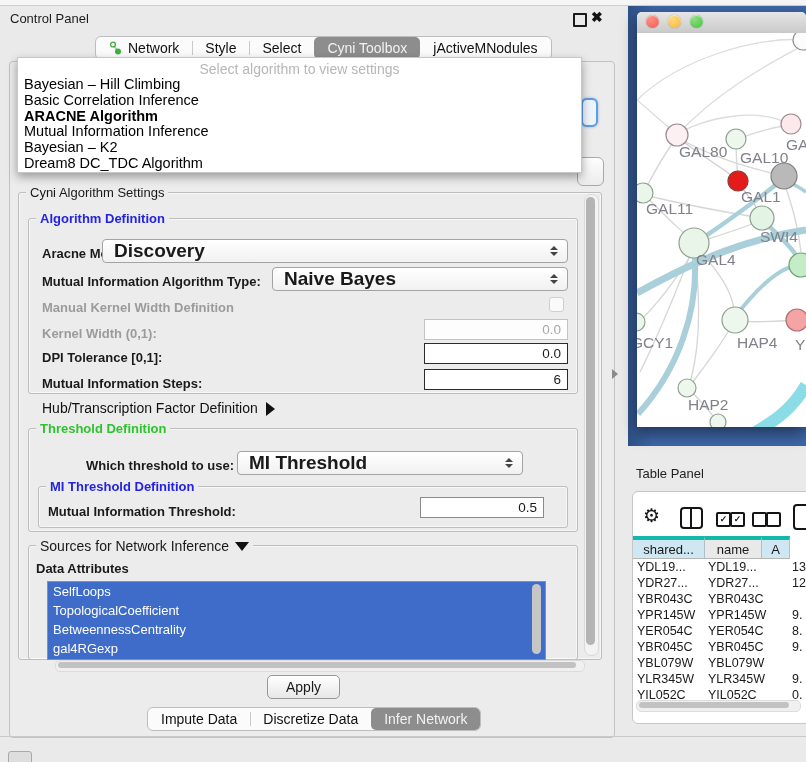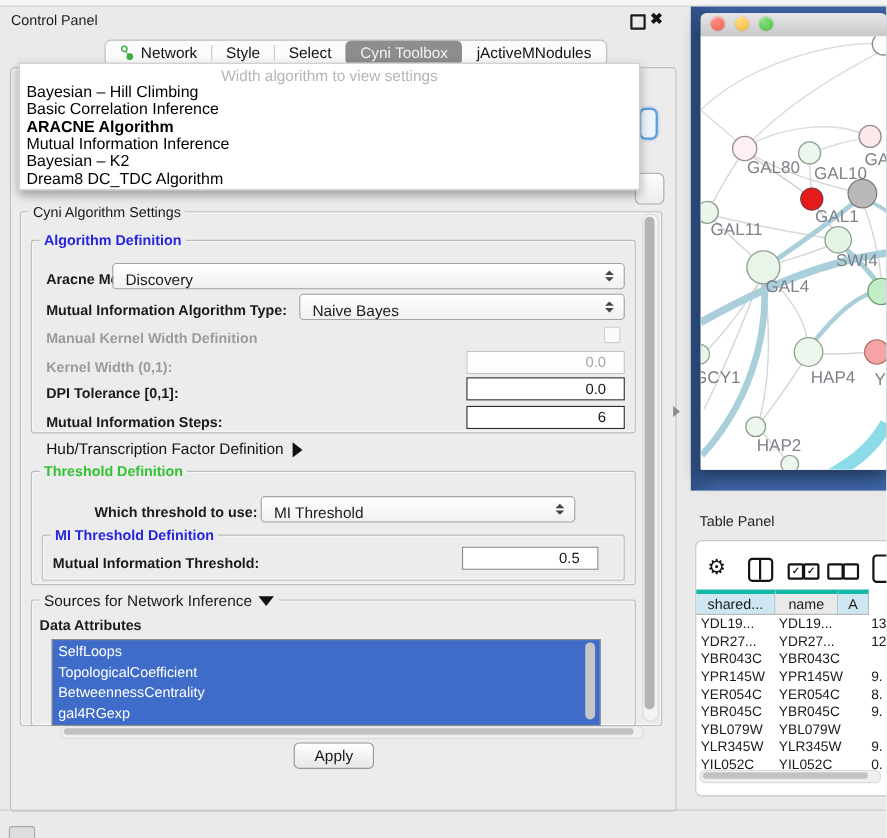--- a/index.html
+++ b/index.html
@@ -31,27 +31,27 @@
   .pitem{font-size:14.5px;line-height:15.8px;padding-left:6px;color:#000;white-space:nowrap;}
   .pitem.bold{font-weight:bold;}
   
   .group{border:1px solid #bdbdbd;border-radius:3px;box-shadow:inset 0 0 0 1px rgba(255,255,255,0.55);}
   .gtitle{position:absolute;background:#ececec;padding:0 4px;font-size:13px;white-space:nowrap;}
   .gtitle.blue{color:#2323e0;font-weight:bold;}
   .gtitle.green{color:#30c230;font-weight:bold;}
   .lbl{font-size:13px;font-weight:bold;white-space:nowrap;}
   .lbl.dis{color:#9b9b9b;}
   .combo{background:linear-gradient(#ffffff,#f1f1f1);border:1px solid #a3a3a3;border-radius:4px;height:24px;
-         font-size:14px;display:flex;align-items:flex-end;padding-left:11px;box-sizing:border-box;}
+         font-size:19px;display:flex;align-items:center;padding-left:11px;box-sizing:border-box;font-weight:bold;}
   .updn{position:absolute;right:9px;top:50%;transform:translateY(-50%);display:flex;flex-direction:column;gap:2px;}
   .updn i{display:block;width:0;height:0;border-left:4px solid transparent;border-right:4px solid transparent;}
   .updn i.u{border-bottom:4px solid #444;}
   .updn i.d{border-top:4px solid #444;}
   .field{background:#ffffff;border:1px solid #2b2b2b;height:21px;font-size:13.5px;display:flex;align-items:center;
-         justify-content:flex-end;padding-right:16px;box-sizing:border-box;}
+         justify-content:flex-end;padding-right:6px;box-sizing:border-box;}
   .field.dis{border:1px solid #c3c3c3;color:#a8a8a8;background:#fdfdfd;}
   .checkbox{width:13px;height:13px;border:1px solid #cfcfcf;border-radius:3px;background:#fafafa;}
   .tri-right{display:inline-block;width:0;height:0;border-top:7px solid transparent;border-bottom:7px solid transparent;
              border-left:9px solid #111;margin-left:8px;vertical-align:-3px;}
   .tri-down{display:inline-block;width:0;height:0;border-left:7px solid transparent;border-right:7px solid transparent;
             border-top:9px solid #111;margin-left:6px;vertical-align:0px;}
   .plain-lbl{font-size:14px;color:#111;white-space:nowrap;}
   .attr-list{background:#3e6cc8;border:1px solid #8f8f8f;overflow:hidden;}
   .attr{color:#ffffff;font-size:13px;line-height:19px;padding-left:5px;white-space:nowrap;}
   .vscroll{background:#f3f3f3;border:1px solid #dadada;border-radius:7px;}
@@ -203,20 +203,25 @@
       <div class="attr">gal4RGexp</div>
     </div>
   <div class="abs vthumb" style="left:532px;top:584px;width:9px;height:70px;background:#c6c6c6;"></div>
 
   <div class="abs hscroll" style="left:55px;top:660px;width:528px;height:10px;">
     <div class="hthumb" style="position:absolute;left:2px;top:1px;width:518px;height:6px;"></div>
   </div>
 
   <div class="abs apply-btn" style="left:267px;top:675px;width:71px;height:22px;">Apply</div>
 
+  <div class="abs bottom-tabs">
+      <div class="tab">Impute Data</div>
+      <div class="tab">Discretize Data</div>
+      <div class="tab sel">Infer Network</div>
+    </div>
 
   <div class="abs divider-line"></div>
   <div class="abs corner-box"></div>
   <div class="abs panel-arrow"></div>
 
   <div class="abs net-blue"></div>
   <div class="abs net-window"></div>
   <div class="abs net-titlebar"></div>
   <div class="abs tl" style="left:646px;background:radial-gradient(circle at 35% 30%,#ff8d84,#f15b52);"></div>
   <div class="abs tl" style="left:668px;background:radial-gradient(circle at 35% 30%,#ffd97a,#f6b73c);"></div>
@@ -341,21 +346,21 @@
         <div class="td c2">YIL052C</div>
         <div class="td c3">0.</div>
       </div>
     </div>
 
   <div class="abs hscroll" style="left:636px;top:700px;width:163px;height:10px;">
     <div class="hthumb" style="position:absolute;left:2px;top:1px;width:150px;height:6px;"></div>
   </div>
 
   <div class="abs popup">
-    <div class="popup-prompt">Width algorithm to view settings</div>
+    <div class="popup-prompt">Select algorithm to view settings</div>
     <div id="popup-items">
         <div class="pitem">Bayesian – Hill Climbing</div>
         <div class="pitem">Basic Correlation Inference</div>
         <div class="pitem bold">ARACNE Algorithm</div>
         <div class="pitem">Mutual Information Inference</div>
         <div class="pitem">Bayesian – K2</div>
         <div class="pitem">Dream8 DC_TDC Algorithm</div>
       </div>
   </div>
 

